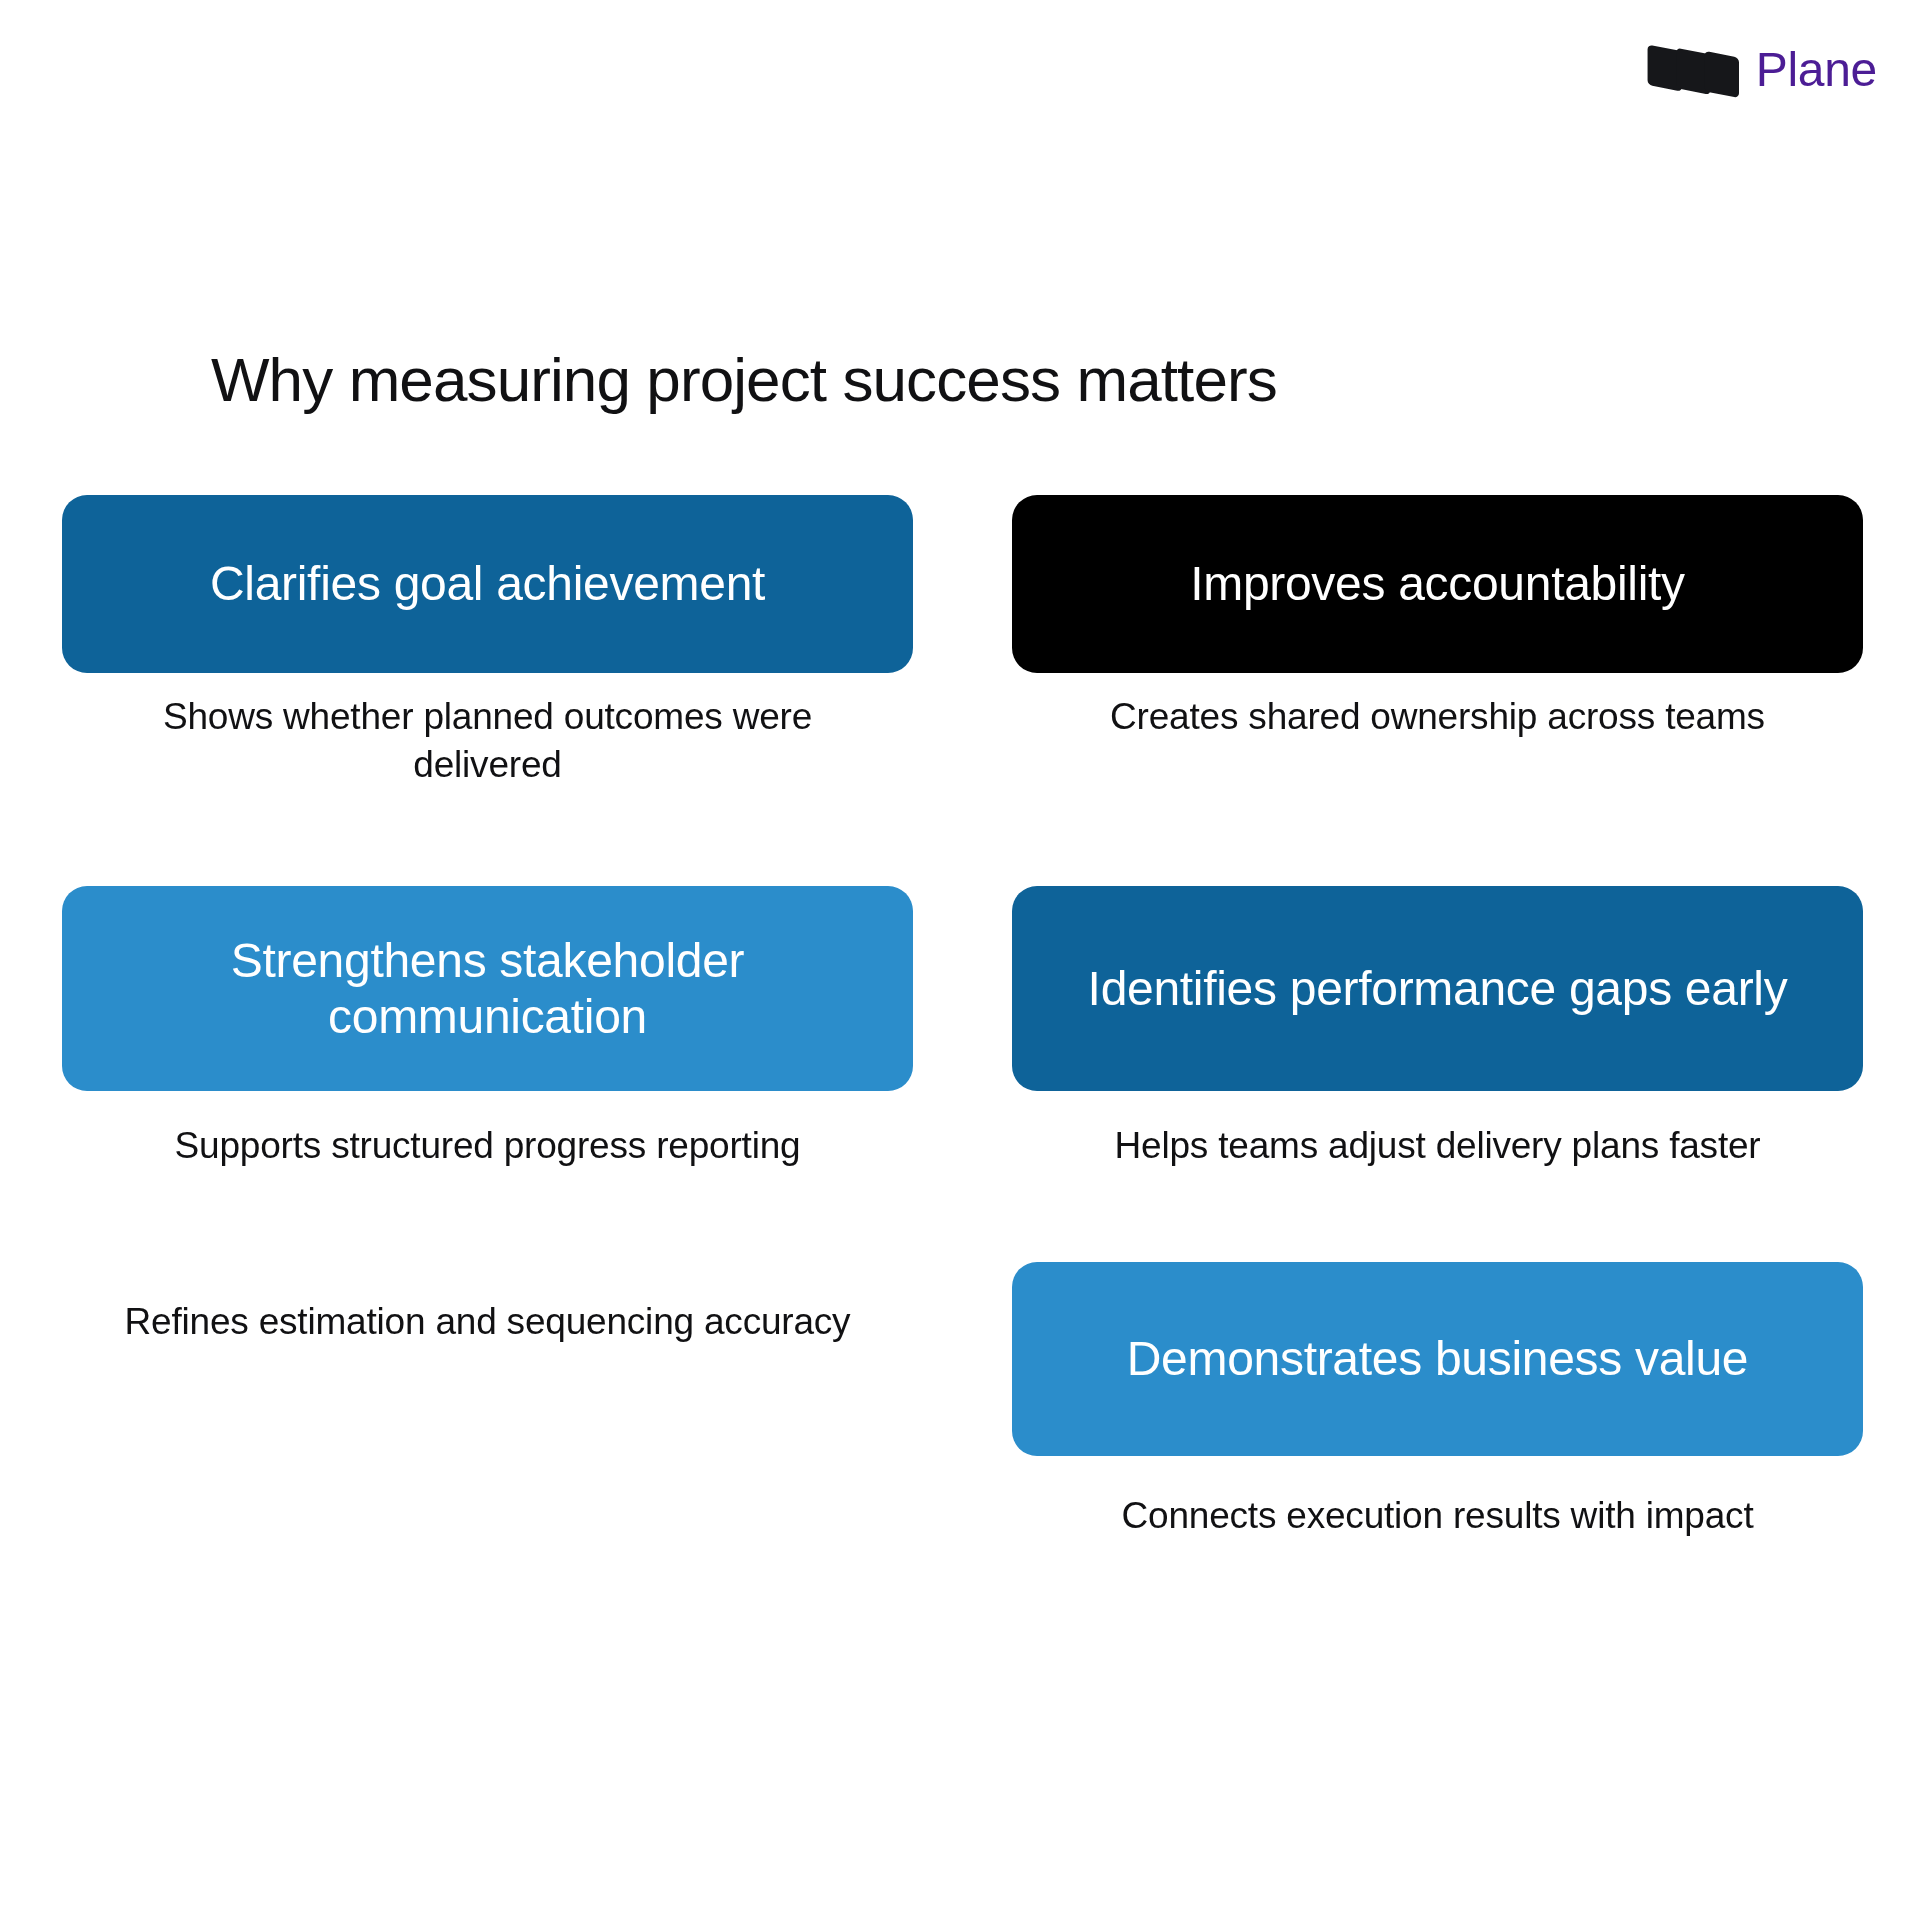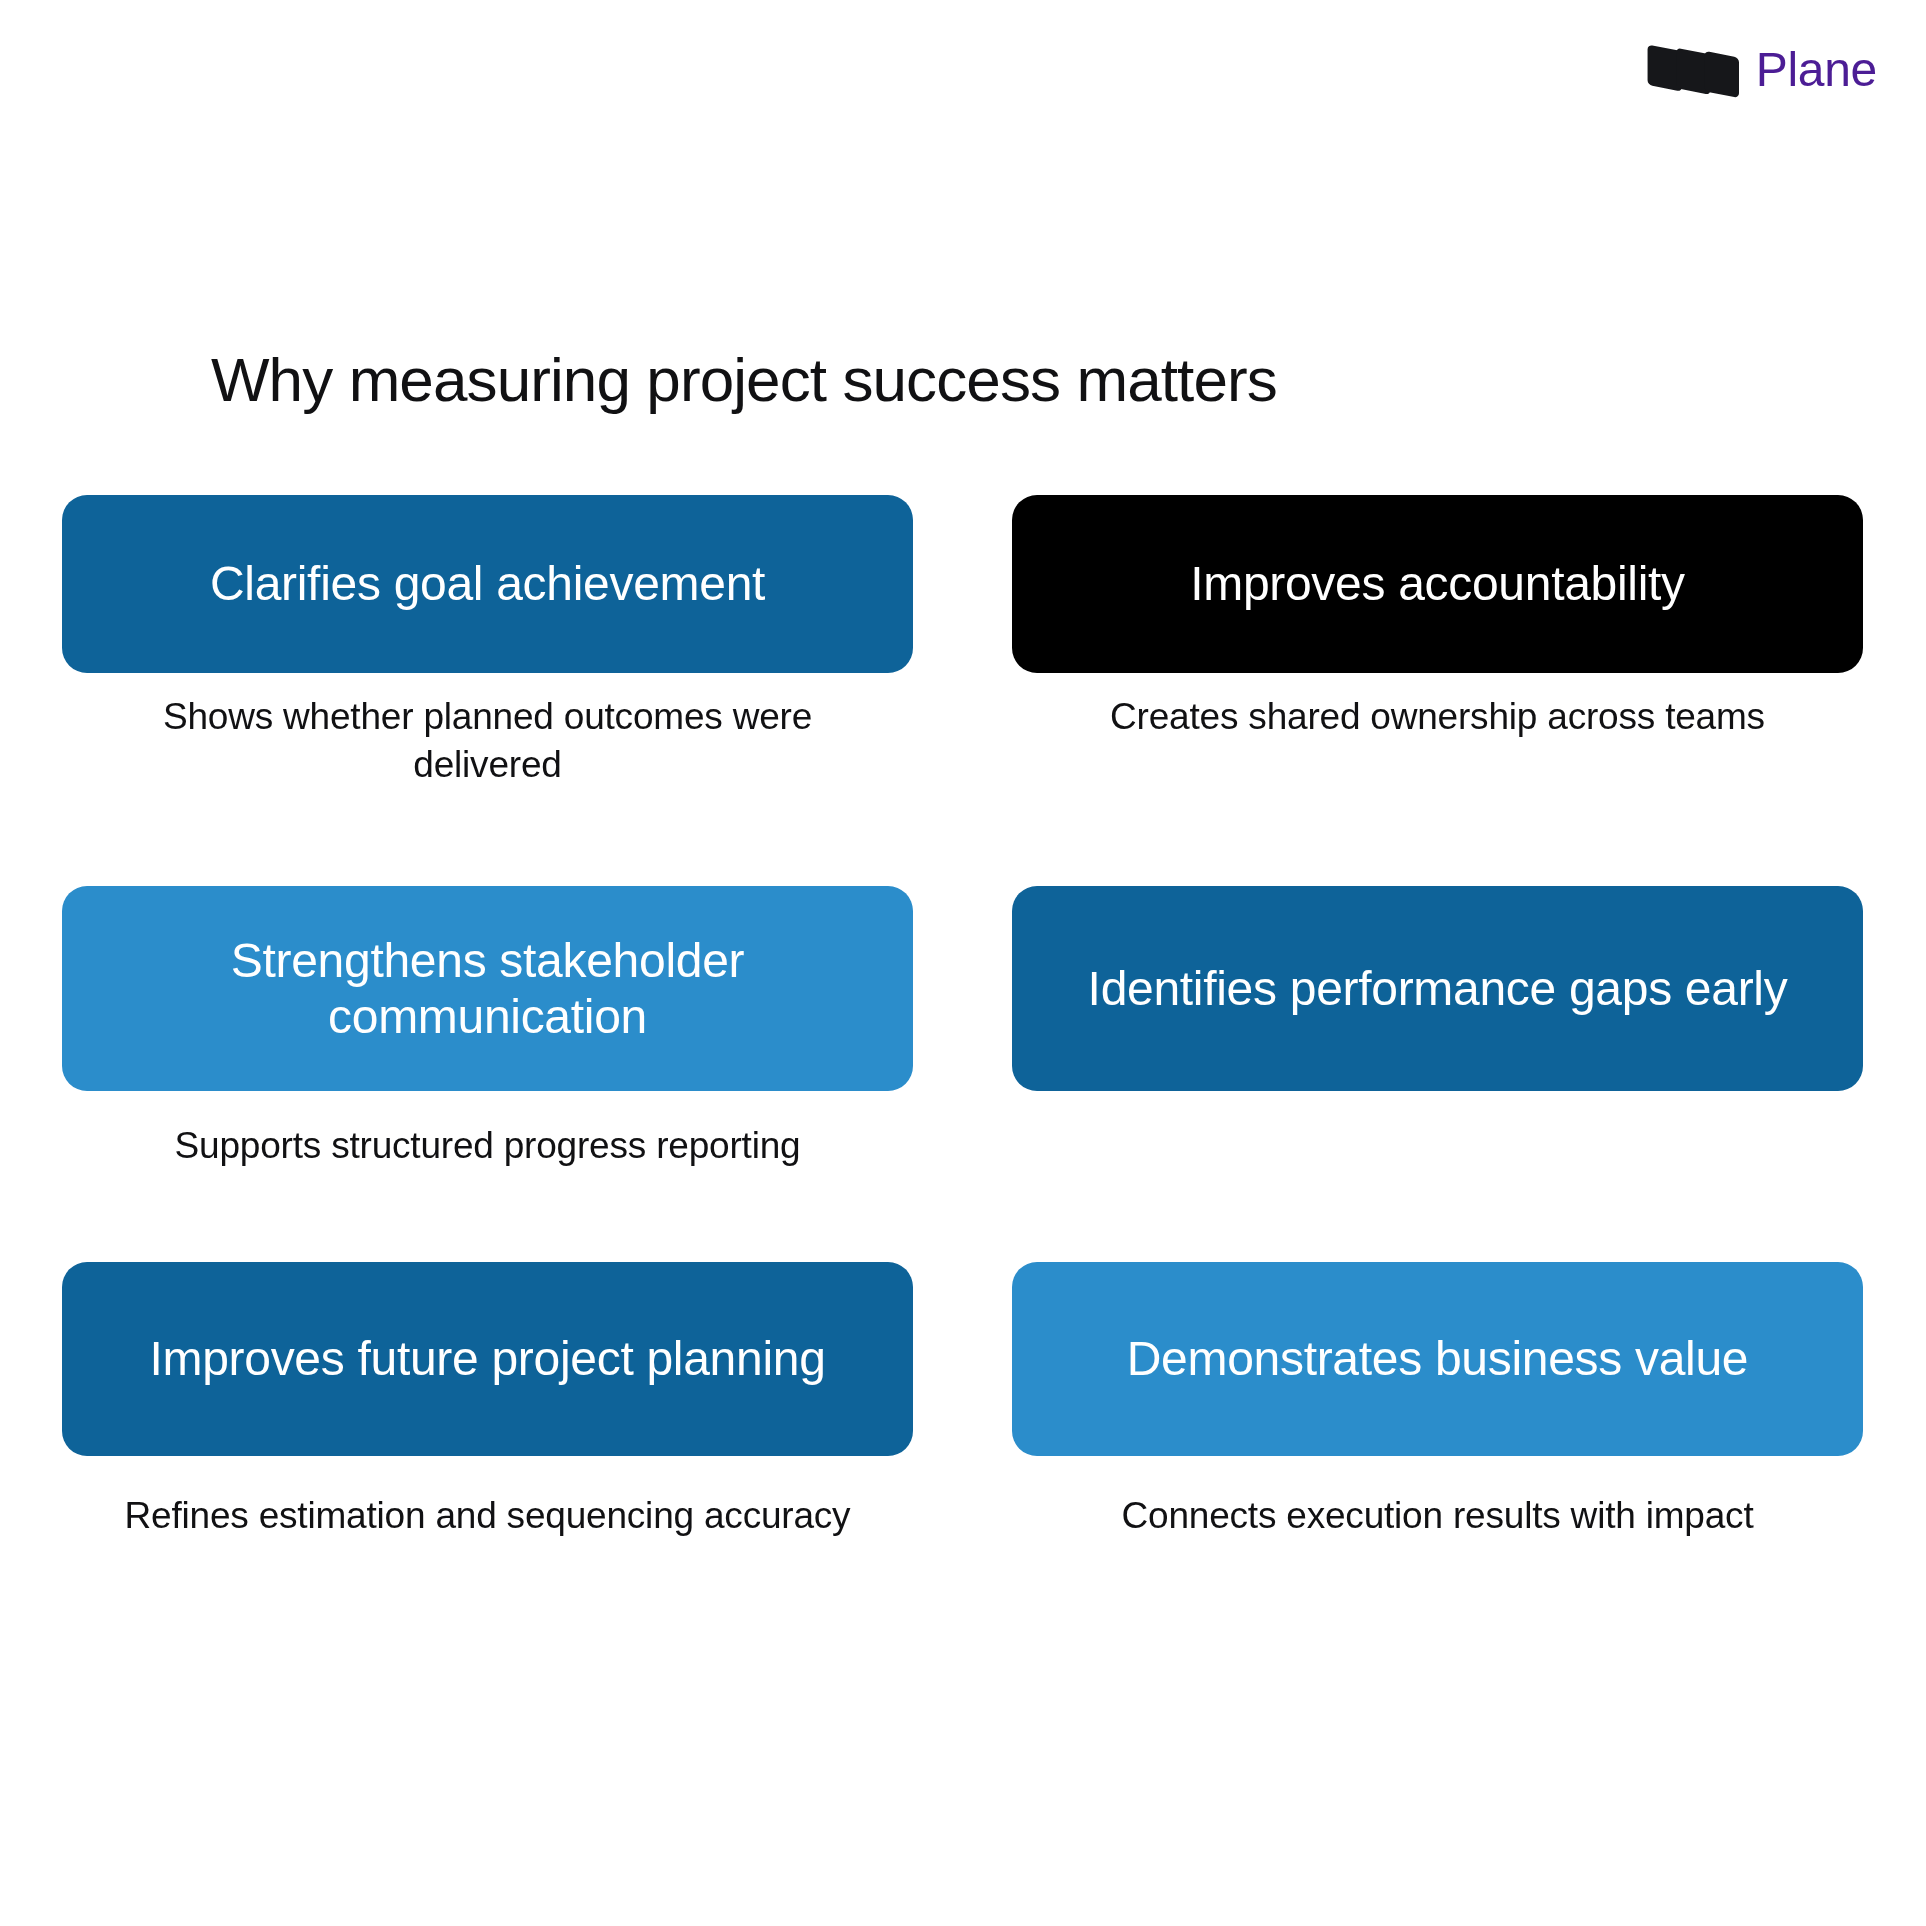--- a/index.html
+++ b/index.html
@@ -156,29 +156,27 @@
       <div class="card-banner h2" style="background:#2B8DCB">
         <span class="card-title">Strengthens stakeholder communication</span>
       </div>
       <div class="card-caption cap-pad-b">Supports structured progress reporting</div>
     </div>
 
     <div class="cell">
       <div class="card-banner h2" style="background:#0E6399">
         <span class="card-title">Identifies performance gaps early</span>
       </div>
+      <div class="card-caption cap-pad-b">Helps teams adjust delivery plans faster</div>
     </div>
 
     <div class="spacer-b"></div>
     <div class="spacer-b"></div>
 
     <div class="cell">
-      <div class="card-banner h3" style="background:#0E6399">
-        <span class="card-title">Improves future project planning</span>
-      </div>
       <div class="card-caption cap-pad-c">Refines estimation and sequencing accuracy</div>
     </div>
 
     <div class="cell">
       <div class="card-banner h3" style="background:#2B8DCB">
         <span class="card-title">Demonstrates business value</span>
       </div>
       <div class="card-caption cap-pad-c">Connects execution results with impact</div>
     </div>
 

